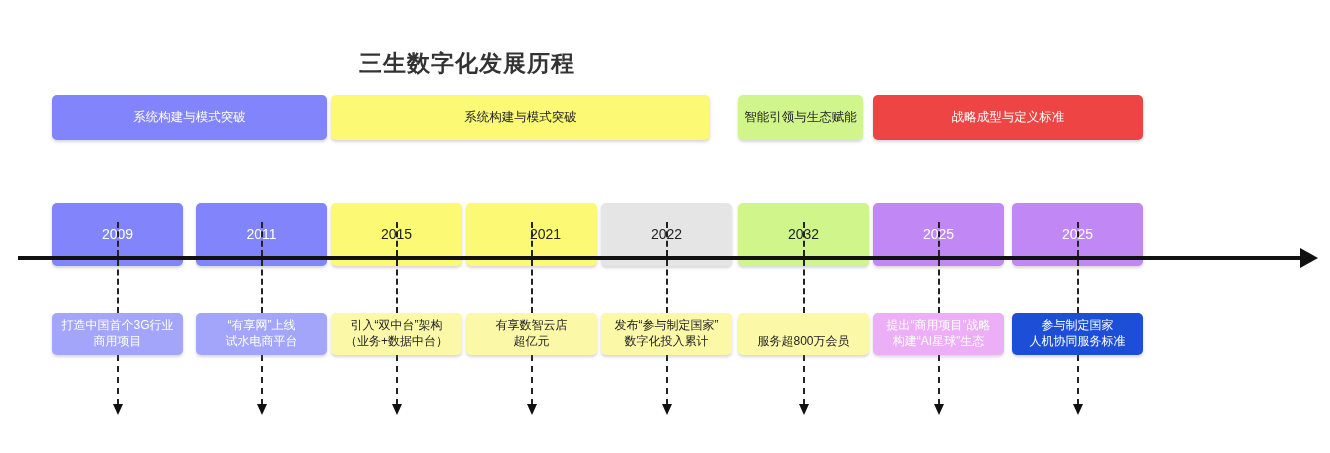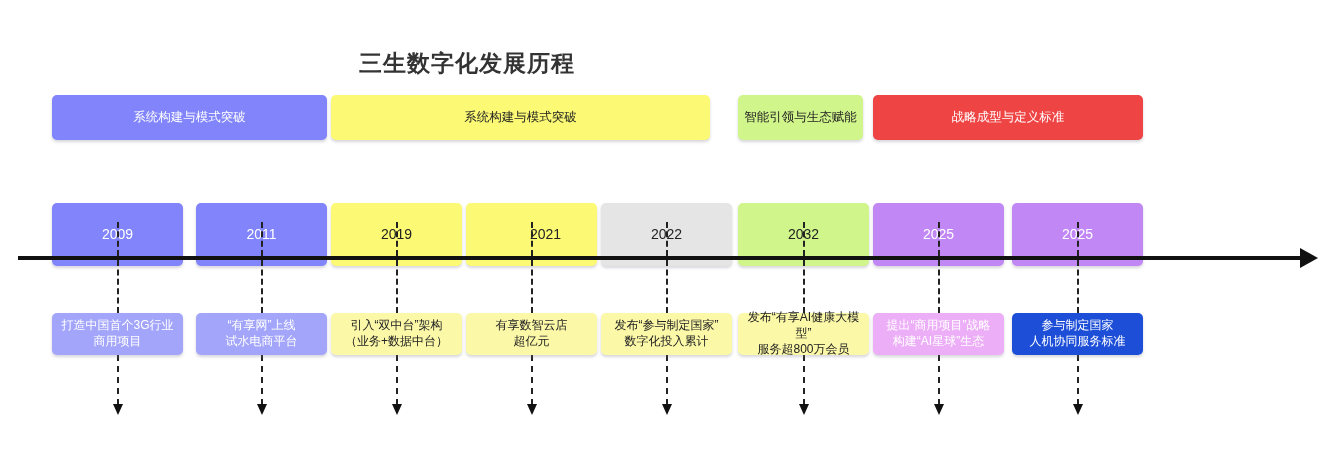--- a/index.html
+++ b/index.html
@@ -143,21 +143,21 @@
   </div>
 
 <div id="year-layer">
     <div class="box year" style="left: 52px; width: 131px; background: rgb(129, 132, 250); color: rgb(255, 255, 255);">
       <span>2009</span>
     </div>
     <div class="box year" style="left: 196px; width: 131px; background: rgb(129, 132, 250); color: rgb(255, 255, 255);">
       <span>2011</span>
     </div>
     <div class="box year" style="left: 331px; width: 131px; background: rgb(252, 250, 116); color: rgb(34, 34, 34);">
-      <span>2019</span>
+      <span>2015</span>
     </div>
     <div class="box year" style="left: 466px; width: 131px; background: rgb(252, 250, 116); color: rgb(34, 34, 34); padding-left: 28px;">
       <span>2021</span>
     </div>
     <div class="box year" style="left: 601px; width: 131px; background: #e5e5e5; color: rgb(34, 34, 34);">
       <span>2022</span>
     </div>
     <div class="box year" style="left: 738px; width: 131px; background: rgb(208, 245, 138); color: rgb(34, 34, 34);">
       <span>2032</span>
     </div>
@@ -217,21 +217,21 @@
     <div class="box event" style="left: 331px; width: 131px; background: rgb(251, 248, 168); color: rgb(34, 34, 34);">
       <span class="txt"><span>引入“双中台”架构</span><br><span>（业务+数据中台）</span></span>
     </div>
     <div class="box event" style="left: 466px; width: 131px; background: rgb(251, 248, 168); color: rgb(34, 34, 34);">
       <span class="txt"><span>有享数智云店</span><br><span>超亿元</span></span>
     </div>
     <div class="box event" style="left: 601px; width: 131px; background: rgb(251, 248, 168); color: rgb(34, 34, 34);">
       <span class="txt"><span>发布“参与制定国家”</span><br><span>数字化投入累计</span></span>
     </div>
     <div class="box event" style="left: 738px; width: 131px; background: rgb(251, 248, 168); color: rgb(34, 34, 34);">
-      <span class="txt"><span>发布“有享AI健康大模型”</span><br><span>服务超800万会员</span></span>
+      <span class="txt"><br><span>服务超800万会员</span></span>
     </div>
     <div class="box event" style="left: 873px; width: 131px; background: rgb(237, 174, 248); color: rgb(255, 255, 255);">
       <span class="txt"><span>提出“商用项目”战略</span><br><span>构建“AI星球”生态</span></span>
     </div>
     <div class="box event" style="left: 1012px; width: 131px; background: #1d4ed8; color: rgb(255, 255, 255);">
       <span class="txt"><span>参与制定国家</span><br><span>人机协同服务标准</span></span>
     </div>
   </div>
 
 </body></html>

